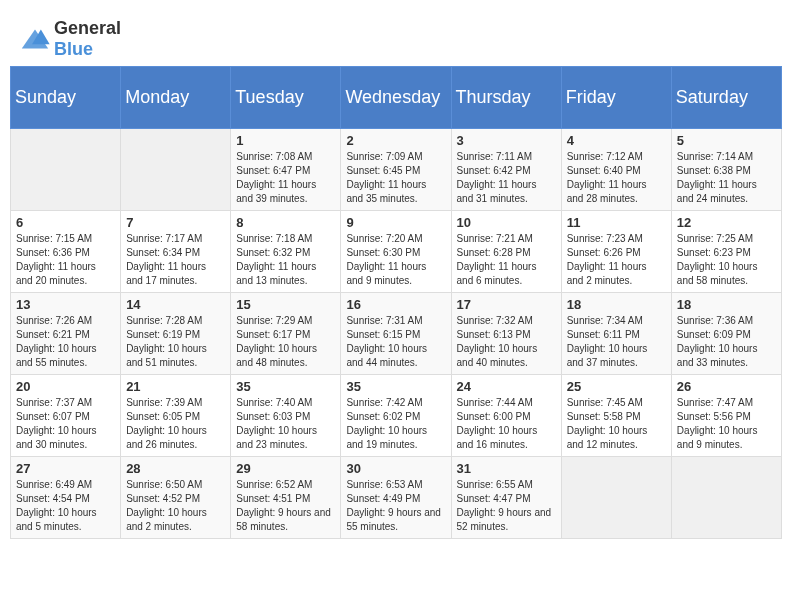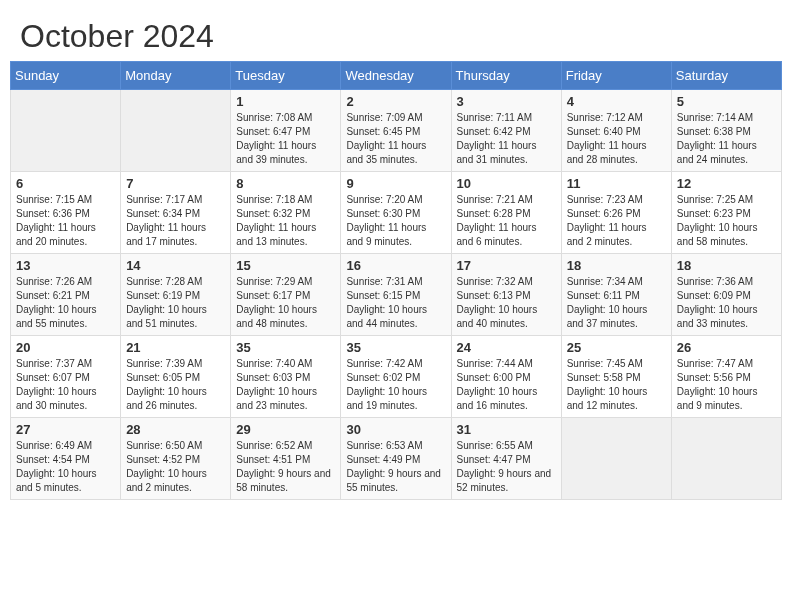--- a/index.html
+++ b/index.html
@@ -49,23 +49,23 @@
       color: #555;
     }
     .calendar {
       width: 100%;
       border-collapse: collapse;
       font-size: 11px;
     }
     .calendar thead th {
       background: #4a7ec7;
       color: #fff;
-      padding: 6px 4px;
+      padding: 20px 4px;
       text-align: left;
-      font-size: 13px;
+      font-size: 18px;
       font-weight: normal;
       border: 1px solid #5a8ed7;
     }
     .calendar tbody td {
       border: 1px solid #ddd;
       vertical-align: top;
       padding: 4px 5px;
       width: calc(100% / 7);
       height: 80px;
       color: #333;
@@ -89,22 +89,31 @@
       color: #333;
     }
     .empty-cell {
       background: #f0f0f0 !important;
     }
   </style>
 </head>
 <body>
 
 <div class="header">
+  <div class="logo">
+    <svg class="logo-icon" viewBox="0 0 40 30" width="40" height="30">
+      <polygon points="20,2 38,28 2,28" fill="#4a90d9" opacity="0.85"></polygon>
+      <polygon points="28,2 40,22 16,22" fill="#4a90d9"></polygon>
+    </svg>
+    <div>
+      <span class="logo-text-general">General</span><br>
+      <span class="logo-text-blue">Blue</span>
+    </div>
+  </div>
   <div class="title-block">
-    <div class="month-title">October 2024</div>
   </div>
 </div>
 
 <table class="calendar">
   <thead>
     <tr id="weekday-header">
         <th>Sunday</th>
         <th>Monday</th>
         <th>Tuesday</th>
         <th>Wednesday</th>

